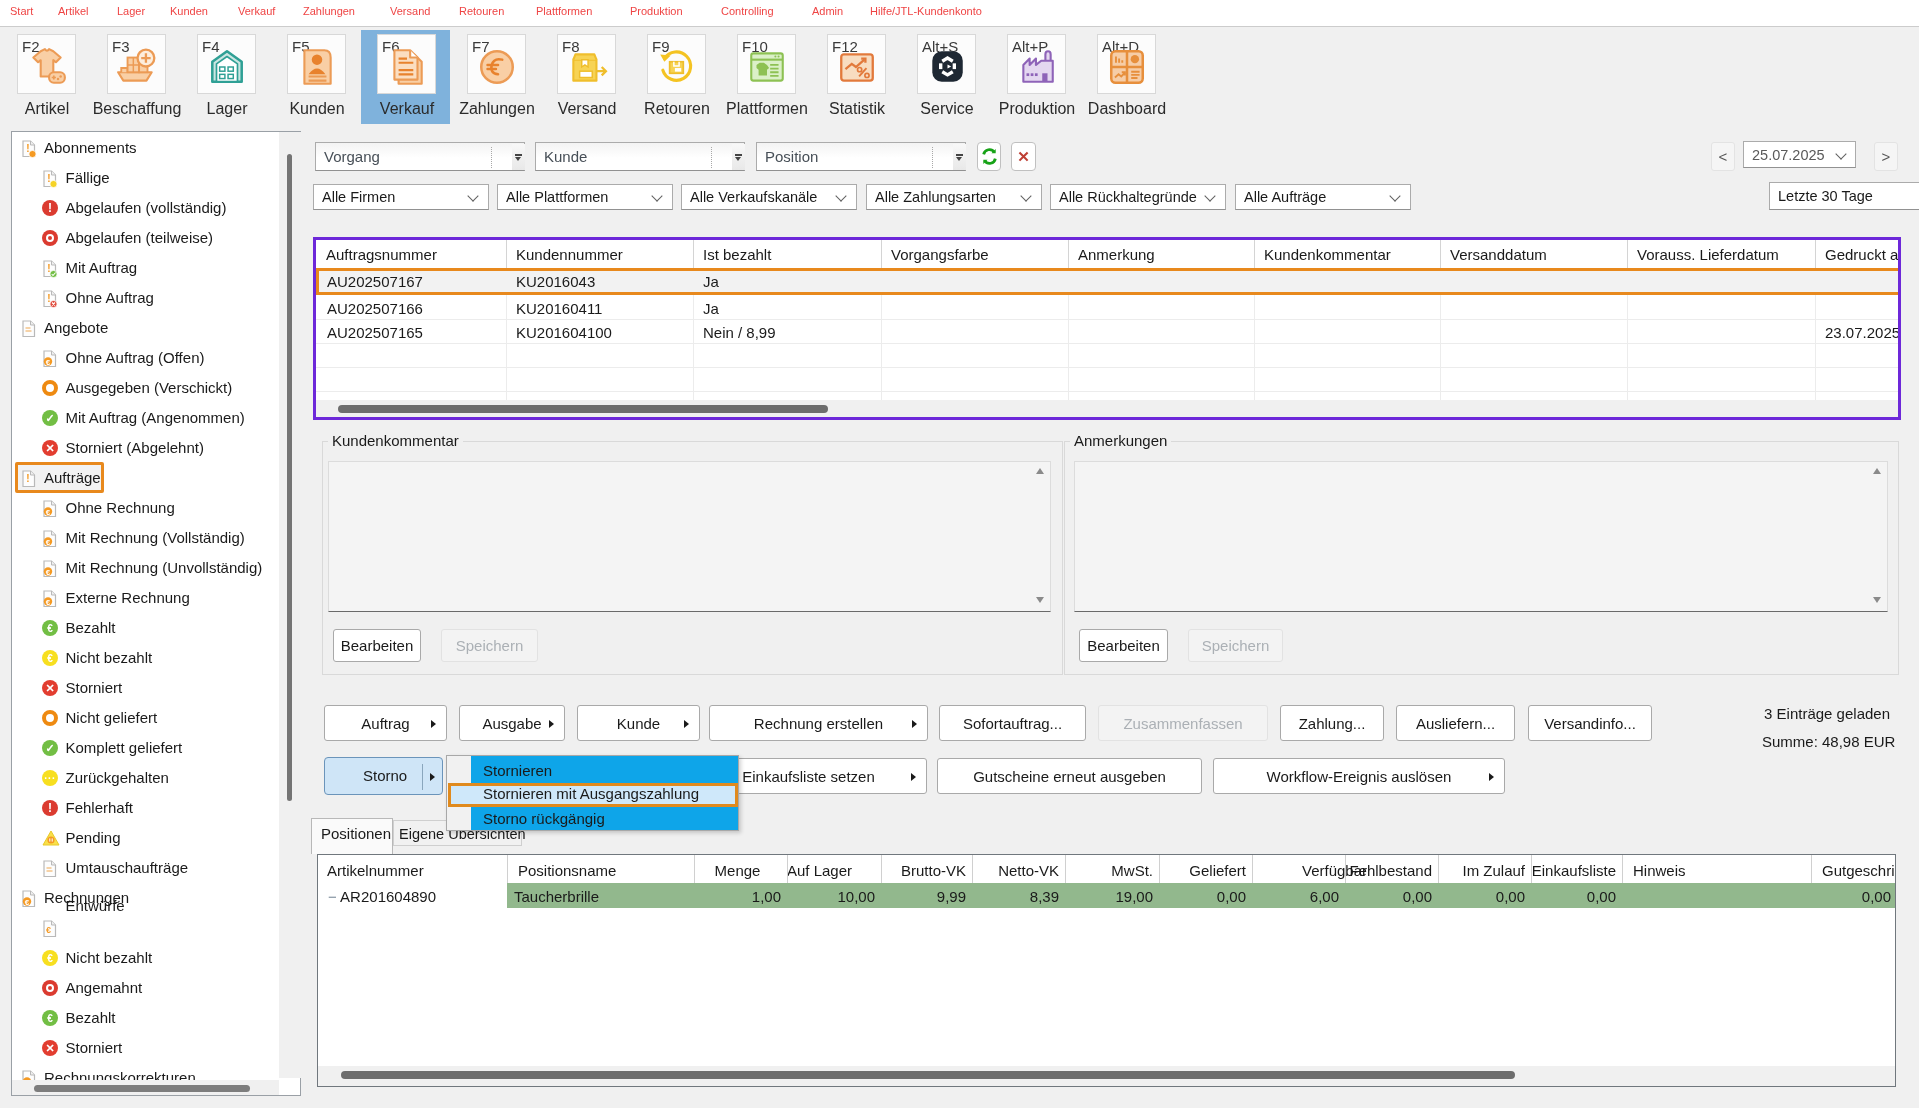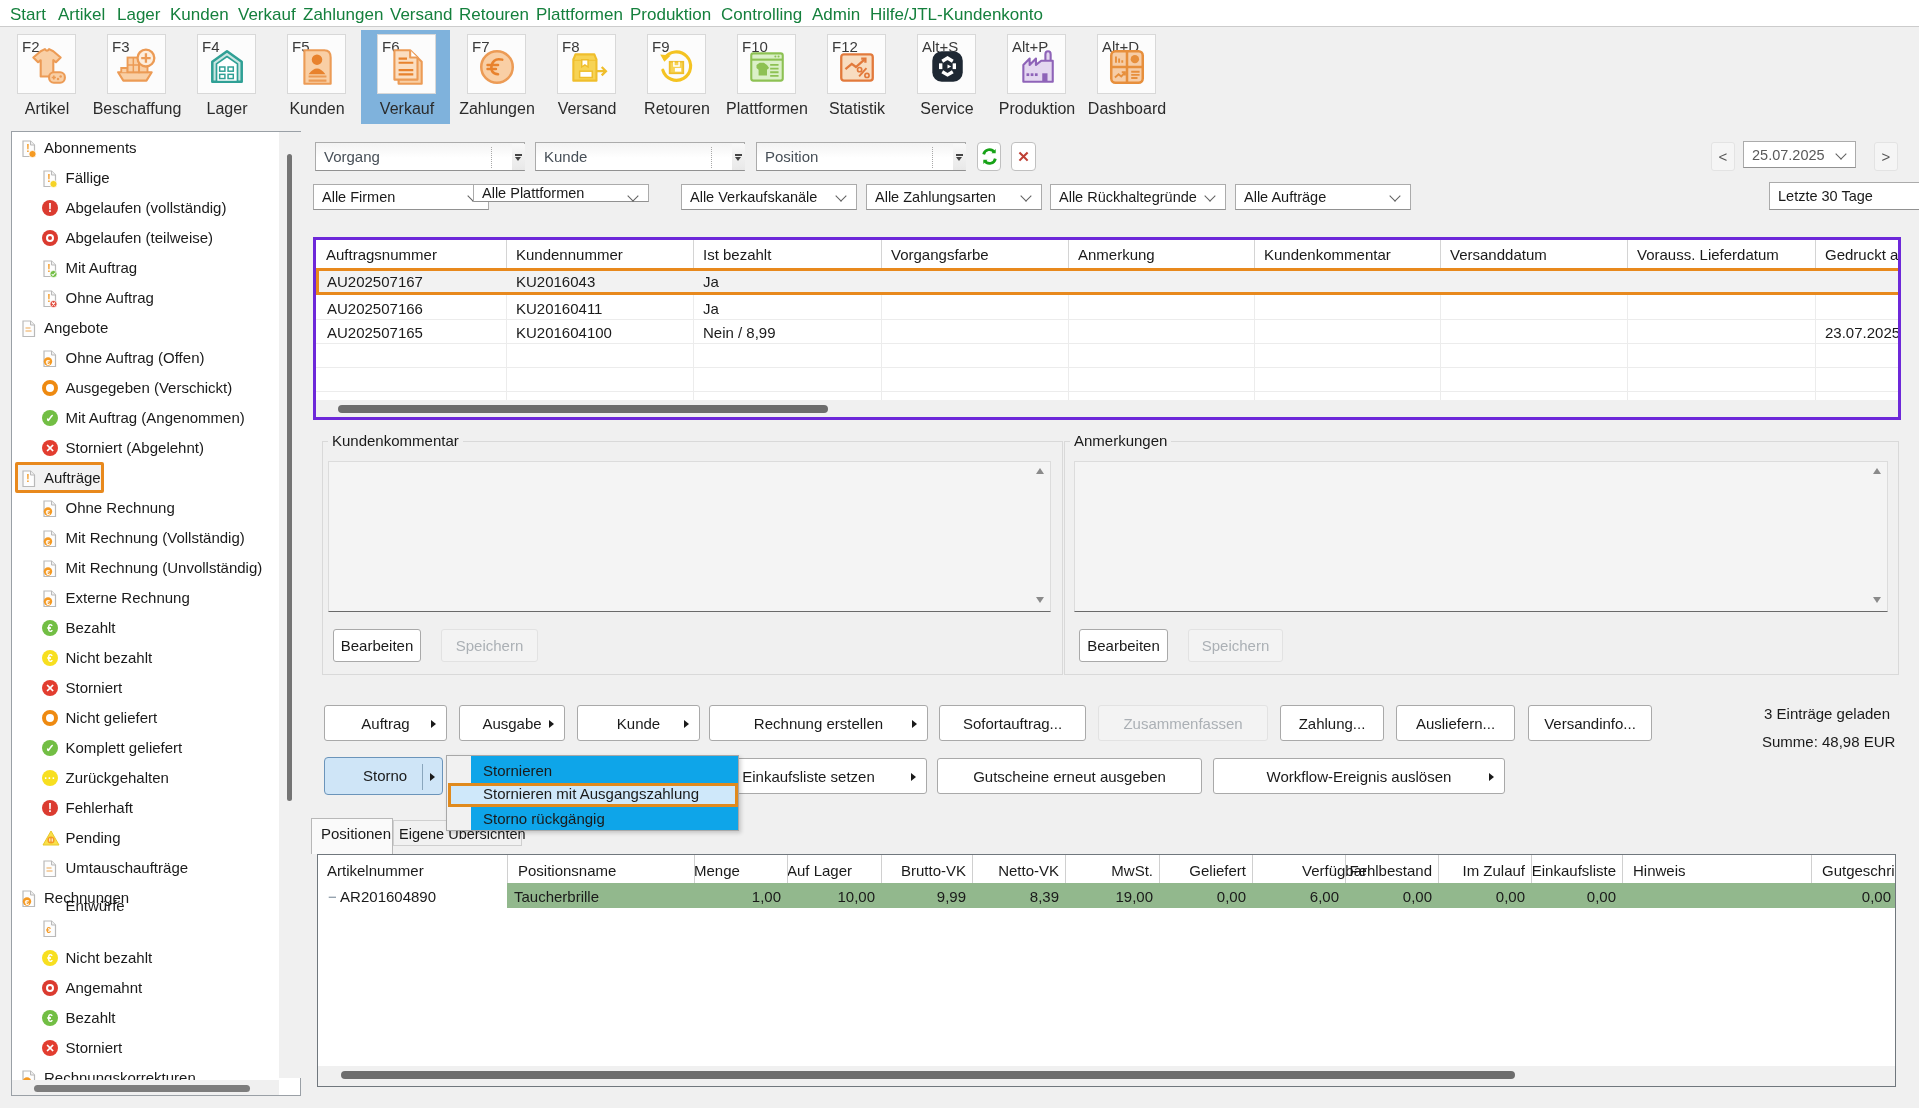--- a/index.html
+++ b/index.html
@@ -1,18 +1,18 @@
 <!DOCTYPE html>
 <html><head><meta charset="utf-8"><style>
 *{margin:0;padding:0;box-sizing:border-box}
 html,body{width:1919px;height:1108px;overflow:hidden;background:#f0f0f0;
  font-family:"Liberation Sans",sans-serif;color:#1a1a1a;}
 .abs{position:absolute}
 .menubar{position:absolute;left:0;top:0;width:1919px;height:27px;background:#fff;border-bottom:1px solid #ccc}
-.menubar span{position:absolute;top:5px;font-size:17px;color:#15803d;white-space:nowrap}
+.menubar span{position:absolute;top:5px;font-size:11px;color:#ef4444;white-space:nowrap}
 .cell-label{position:absolute;font-size:16px;color:#2b2b2b;text-align:center;white-space:nowrap}
 .ibox{position:absolute;width:59px;height:60px;background:#fcfcfc;border:1px solid #d8d8d8}
 .fkey{position:absolute;left:4px;top:3px;font-size:15px;color:#3a3a3a}
 .sidebar{position:absolute;left:11px;top:131px;width:290px;height:965px;background:#fff;border:1px solid #9aa0a6}
 .trow{position:absolute;white-space:nowrap;font-size:15px;color:#1a1a1a}
 .input,.combo{position:absolute;background:#fff;border:1px solid #ababab;border-bottom-color:#919191;font-size:14.5px}
 .combo .txt{position:absolute;left:8px;top:50%;transform:translateY(-50%);white-space:nowrap}
 .chev{position:absolute;width:8px;height:8px;border-left:1.6px solid #606060;border-bottom:1.6px solid #606060;transform:rotate(-45deg)}
 .btn{position:absolute;background:#fff;border:1px solid #a9a9a9;border-radius:3px;font-size:15px;
  display:flex;align-items:center;justify-content:center;white-space:nowrap;color:#1a1a1a}
@@ -425,21 +425,21 @@
 <div class="btn" style="left:1711px;top:142px;width:24px;height:29px;background:#f5f5f5;border-color:#e3e3e3;color:#555">&lt;</div>
 <div class="combo" style="left:1743px;top:141px;width:113px;height:27px">
     <span class="txt" style="color:#5a5a5a">25.07.2025</span>
     <span class="chev" style="right:10px;top:8px"></span>
   </div>
 <div class="btn" style="left:1874px;top:142px;width:24px;height:29px;background:#f5f5f5;border-color:#e3e3e3;color:#555">&gt;</div>
 <div class="combo" style="left:313px;top:184px;width:176px;height:26px">
     <span class="txt">Alle Firmen</span>
     <span class="chev" style="right:11px;top:7px"></span>
   </div>
-<div class="combo" style="left:473px;top:184px;width:176px;height:18px">
+<div class="combo" style="left:497px;top:184px;width:176px;height:26px">
     <span class="txt">Alle Plattformen</span>
     <span class="chev" style="right:11px;top:7px"></span>
   </div>
 <div class="combo" style="left:681px;top:184px;width:176px;height:26px">
     <span class="txt">Alle Verkaufskanäle</span>
     <span class="chev" style="right:11px;top:7px"></span>
   </div>
 <div class="combo" style="left:866px;top:184px;width:176px;height:26px">
     <span class="txt">Alle Zahlungsarten</span>
     <span class="chev" style="right:11px;top:7px"></span>
@@ -541,21 +541,21 @@
 <div style="position:absolute;left:0;top:0;width:24px;height:74px;background:#f1f1f1"></div>
 <div class="hl" style="left:36px;top:6px">Stornieren</div>
 <div class="abs" style="left:1px;top:27px;width:290px;height:24px;background:#cfe8fa;border:3px solid #E08A1E">
 <span class="hl" style="left:32px;top:-1px">Stornieren mit Ausgangszahlung</span>
     </div>
 <div class="hl" style="left:36px;top:54px">Storno rückgängig</div>
   </div>
 <div class="abs" style="left:317px;top:854px;width:1579px;height:233px;background:#fff;border:1px solid #70777d;overflow:hidden">
 <div class="hl" style="left:9px;top:7px">Artikelnummer</div>
 <div class="hl" style="left:200px;top:7px">Positionsname</div>
-<div class="hl" style="left:376px;top:7px;width:87px;text-align:left">Menge</div>
+<div class="hl" style="left:376px;top:7px;width:87px;text-align:center">Menge</div>
 <div class="hl" style="left:469px;top:7px;width:88px;text-align:left">Auf Lager</div>
 <div class="hl" style="left:563px;top:7px;width:85px;text-align:right">Brutto-VK</div>
 <div class="hl" style="left:654px;top:7px;width:87px;text-align:right">Netto-VK</div>
 <div class="hl" style="left:747px;top:7px;width:88px;text-align:right">MwSt.</div>
 <div class="hl" style="left:841px;top:7px;width:87px;text-align:right">Geliefert</div>
 <div class="hl" style="left:962px;top:7px;width:87px;text-align:right">Verfügbar</div>
 <div class="hl" style="left:1027px;top:7px;width:87px;text-align:right">Fehlbestand</div>
 <div class="hl" style="left:1120px;top:7px;width:87px;text-align:right">Im Zulauf</div>
 <div class="hl" style="left:1213px;top:7px;width:85px;text-align:right">Einkaufsliste</div>
 <div class="hl" style="left:1315px;top:7px">Hinweis</div>

